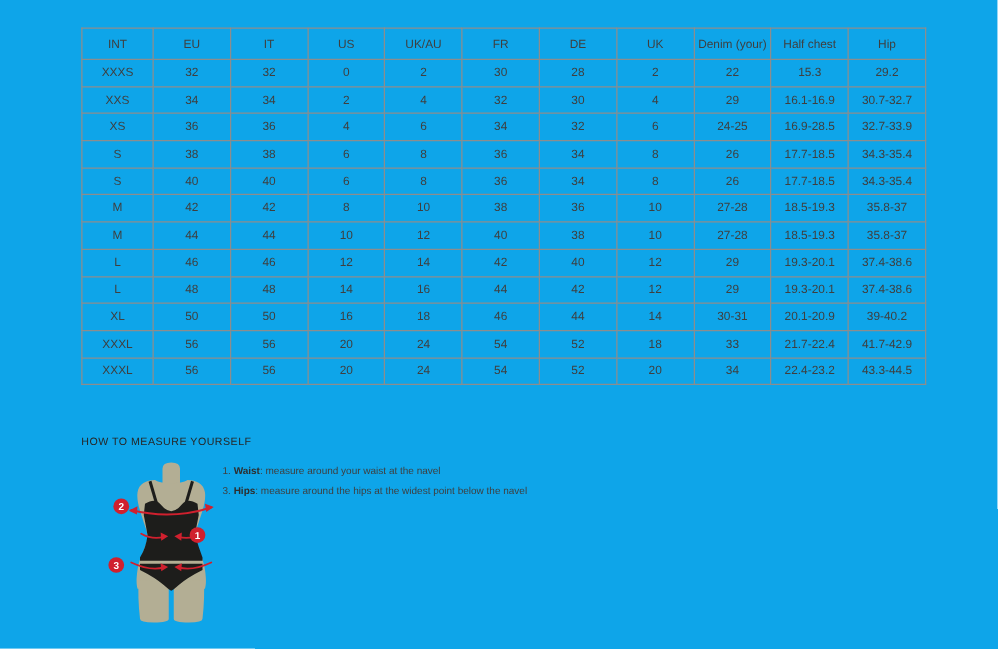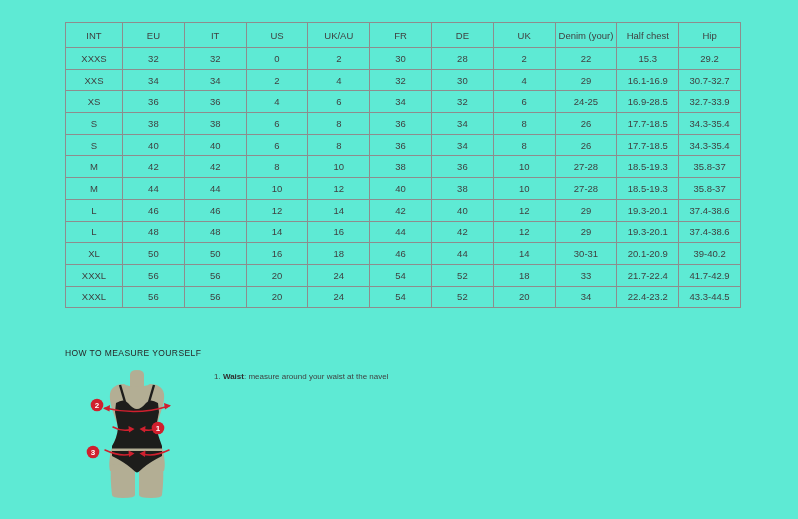--- a/index.html
+++ b/index.html
@@ -10,21 +10,21 @@
     --accent:#d0202e;
     --body-tan:#b3ae94;
     --garment:#1d1d1b;
   }
   *{box-sizing:border-box;margin:0;padding:0;}
   html,body{background:#fff;}
   body{font-family:"Liberation Sans", sans-serif;}
   .page{
     position:relative;
     width:798px;height:519px;
-    background:#5eead4;
+    background:#0ea5e9;
     overflow:hidden;
   }
   
   .size-table-wrap{
     position:absolute;left:65px;top:22px;width:676px;
   }
   table.size-table{
     width:100%;
     border-collapse:collapse;
     table-layout:fixed;
@@ -52,21 +52,20 @@
   .measure-figure{
     position:absolute;left:80px;top:366px;width:115px;height:135px;
   }
   .measure-steps{
     position:absolute;left:178px;top:369px;
     list-style:none;
   }
   .measure-steps li{
     font-size:8px;line-height:16px;color:var(--text);
     white-space:nowrap;
-    margin-left:36px;
   }
   .measure-steps .step-label{font-weight:700;color:#2e2e2e;}
   
   .f-body{fill:var(--body-tan);}
   .f-garment{fill:var(--garment);}
   .f-strap{stroke:var(--garment);stroke-width:2.4;fill:none;}
   .f-line{stroke:var(--accent);stroke-width:1.5;fill:none;stroke-linecap:round;}
   .f-arrow{fill:var(--accent);}
   .f-badge{fill:var(--accent);}
   .f-badge-num{fill:#fff;font-size:8px;font-weight:700;font-family:"Liberation Sans",sans-serif;text-anchor:middle;}
@@ -315,15 +314,16 @@
       <text class="f-badge-num" x="78" y="65">1</text>
     </g>
     <g>
       <circle class="f-badge" cx="13" cy="86" r="6.3"></circle>
       <text class="f-badge-num" x="13" y="89">3</text>
     </g>
   </svg>
 
   <ul class="measure-steps">
       <li><span>1. </span><span class="step-label">Waist</span><span>: measure around your waist at the navel</span></li>
+      <li><span>3. </span><span class="step-label">Hips</span><span>: measure around the hips at the widest point below the navel</span></li>
     </ul>
 
 </div>
 
 </body></html>

